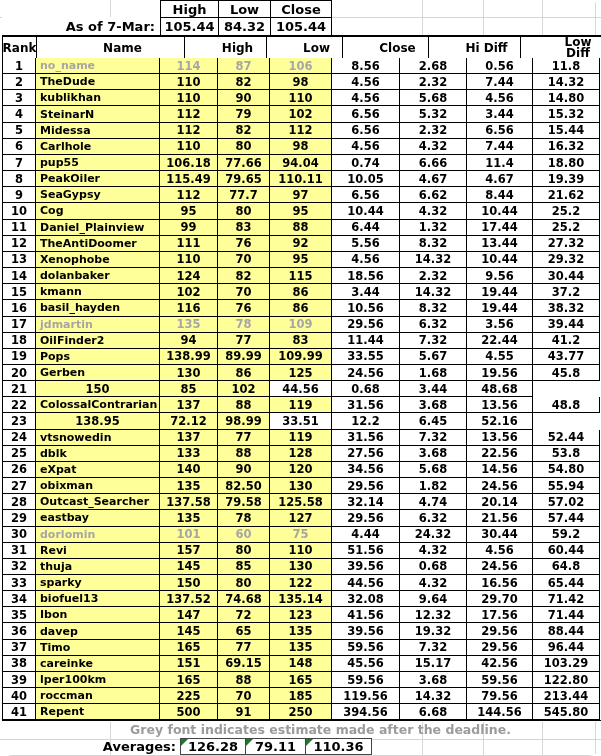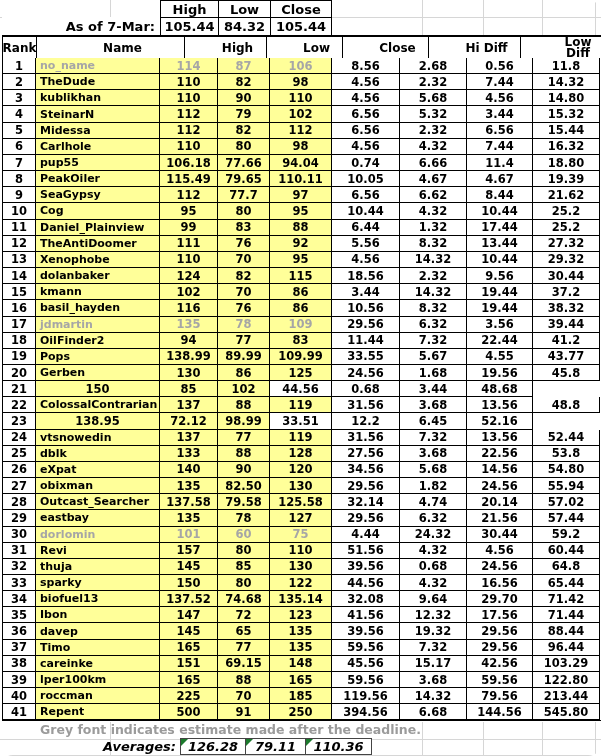--- a/index.html
+++ b/index.html
@@ -27,22 +27,22 @@
 
   
   #tbody { margin-left:2px; border-left:1px solid #000; border-bottom:1px solid #000; position:relative; z-index:2; background:#fff; }
   .row { display:grid; grid-template-columns:33px 124px 58px 52px 62px 68px 67px 66px 67px; height:16.17px; }
   .c { border-right:1px solid #000; border-bottom:1px solid #000; display:flex; align-items:center; justify-content:center; font-size:11.5px; overflow:hidden; white-space:nowrap; background:#fff; }
   .c.hl { background:#ffff99; }
   .c.c-name { justify-content:flex-start; padding-left:4px; font-size:11px; }
   .row.late .c-name, .row.late .c-high, .row.late .c-low, .row.late .c-close { color:#a6a6a6; }
 
   
-  .note-row { height:17px; display:flex; align-items:center; padding-left:40px; font-size:12.5px; color:#9b9b9b; position:relative; }
-  .avg-row { display:grid; grid-template-columns:180px 66px 60px 66px; height:16px; position:relative;font-style:italic; }
+  .note-row { height:17px; display:flex; align-items:center; padding-left:40px; font-size:12.5px; color:#9b9b9b; position:relative;justify-content:center; }
+  .avg-row { display:grid; grid-template-columns:180px 66px 60px 66px; height:16px; position:relative; }
   .avg-label { display:flex; align-items:center; justify-content:flex-end; padding-right:4px; font-size:13px; }
   .avg-cell { position:relative; border:1px solid #444; border-left-width:0; display:flex; align-items:flex-end; justify-content:center; font-size:13px; background:#fff; }
   .avg-cell.first { border-left-width:1px; }
   .tri { position:absolute; top:0; left:0; width:0; height:0; border-top:7px solid #1c7a2d; border-right:7px solid transparent; }
 </style>
 </head>
 <body>
 
 <div id="sheet">
 

